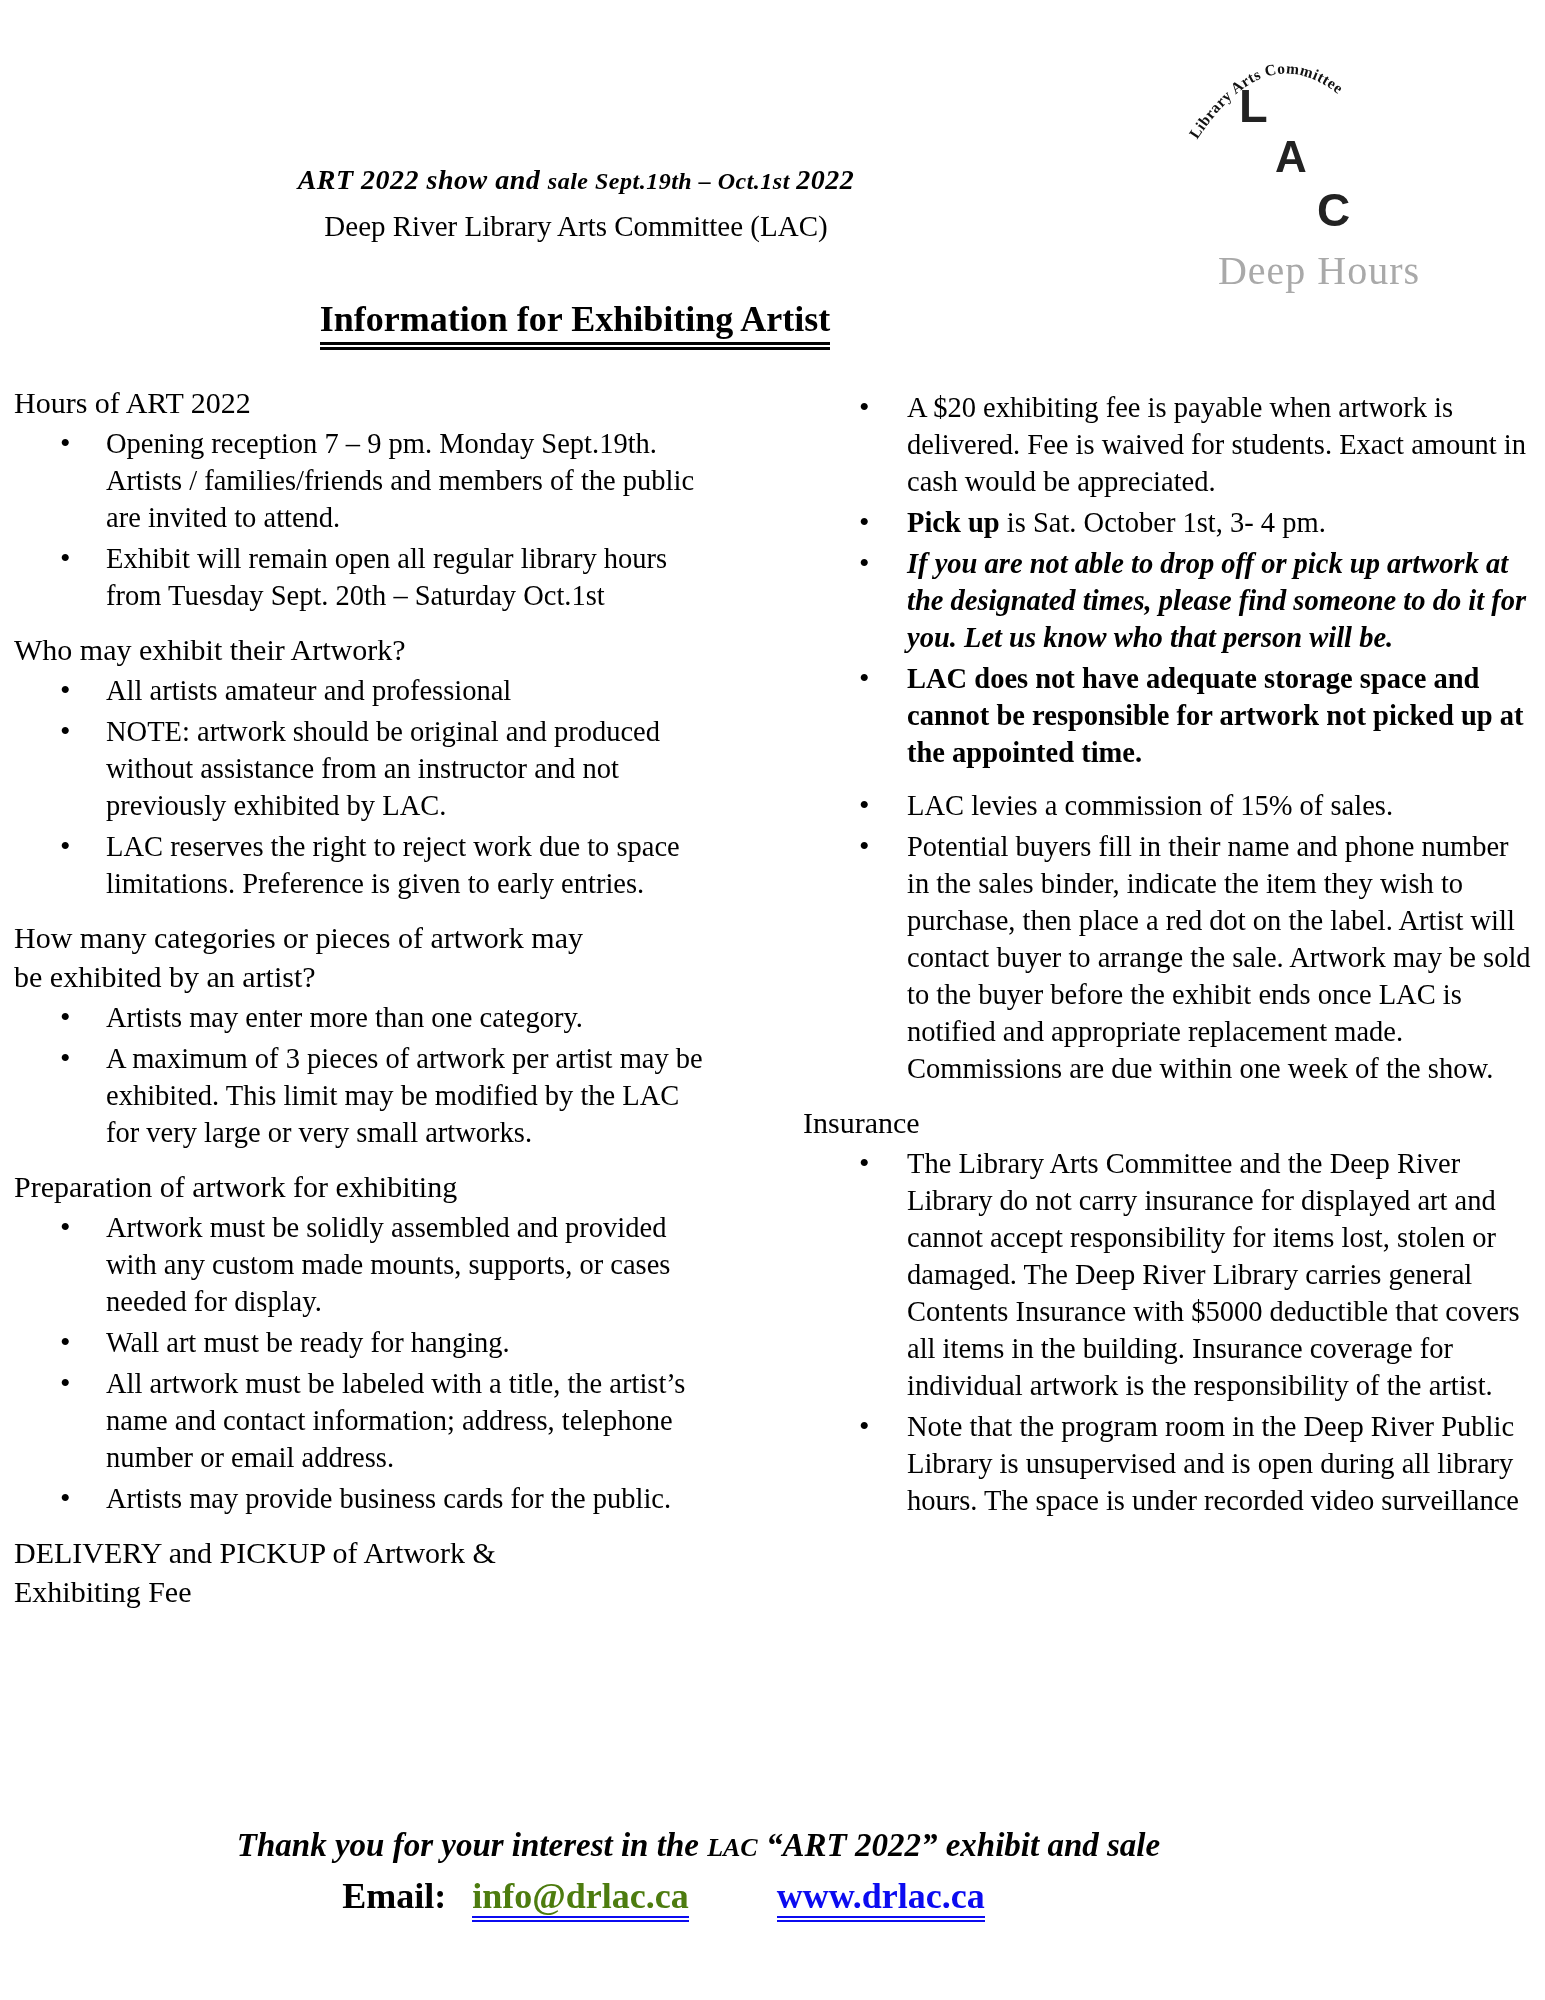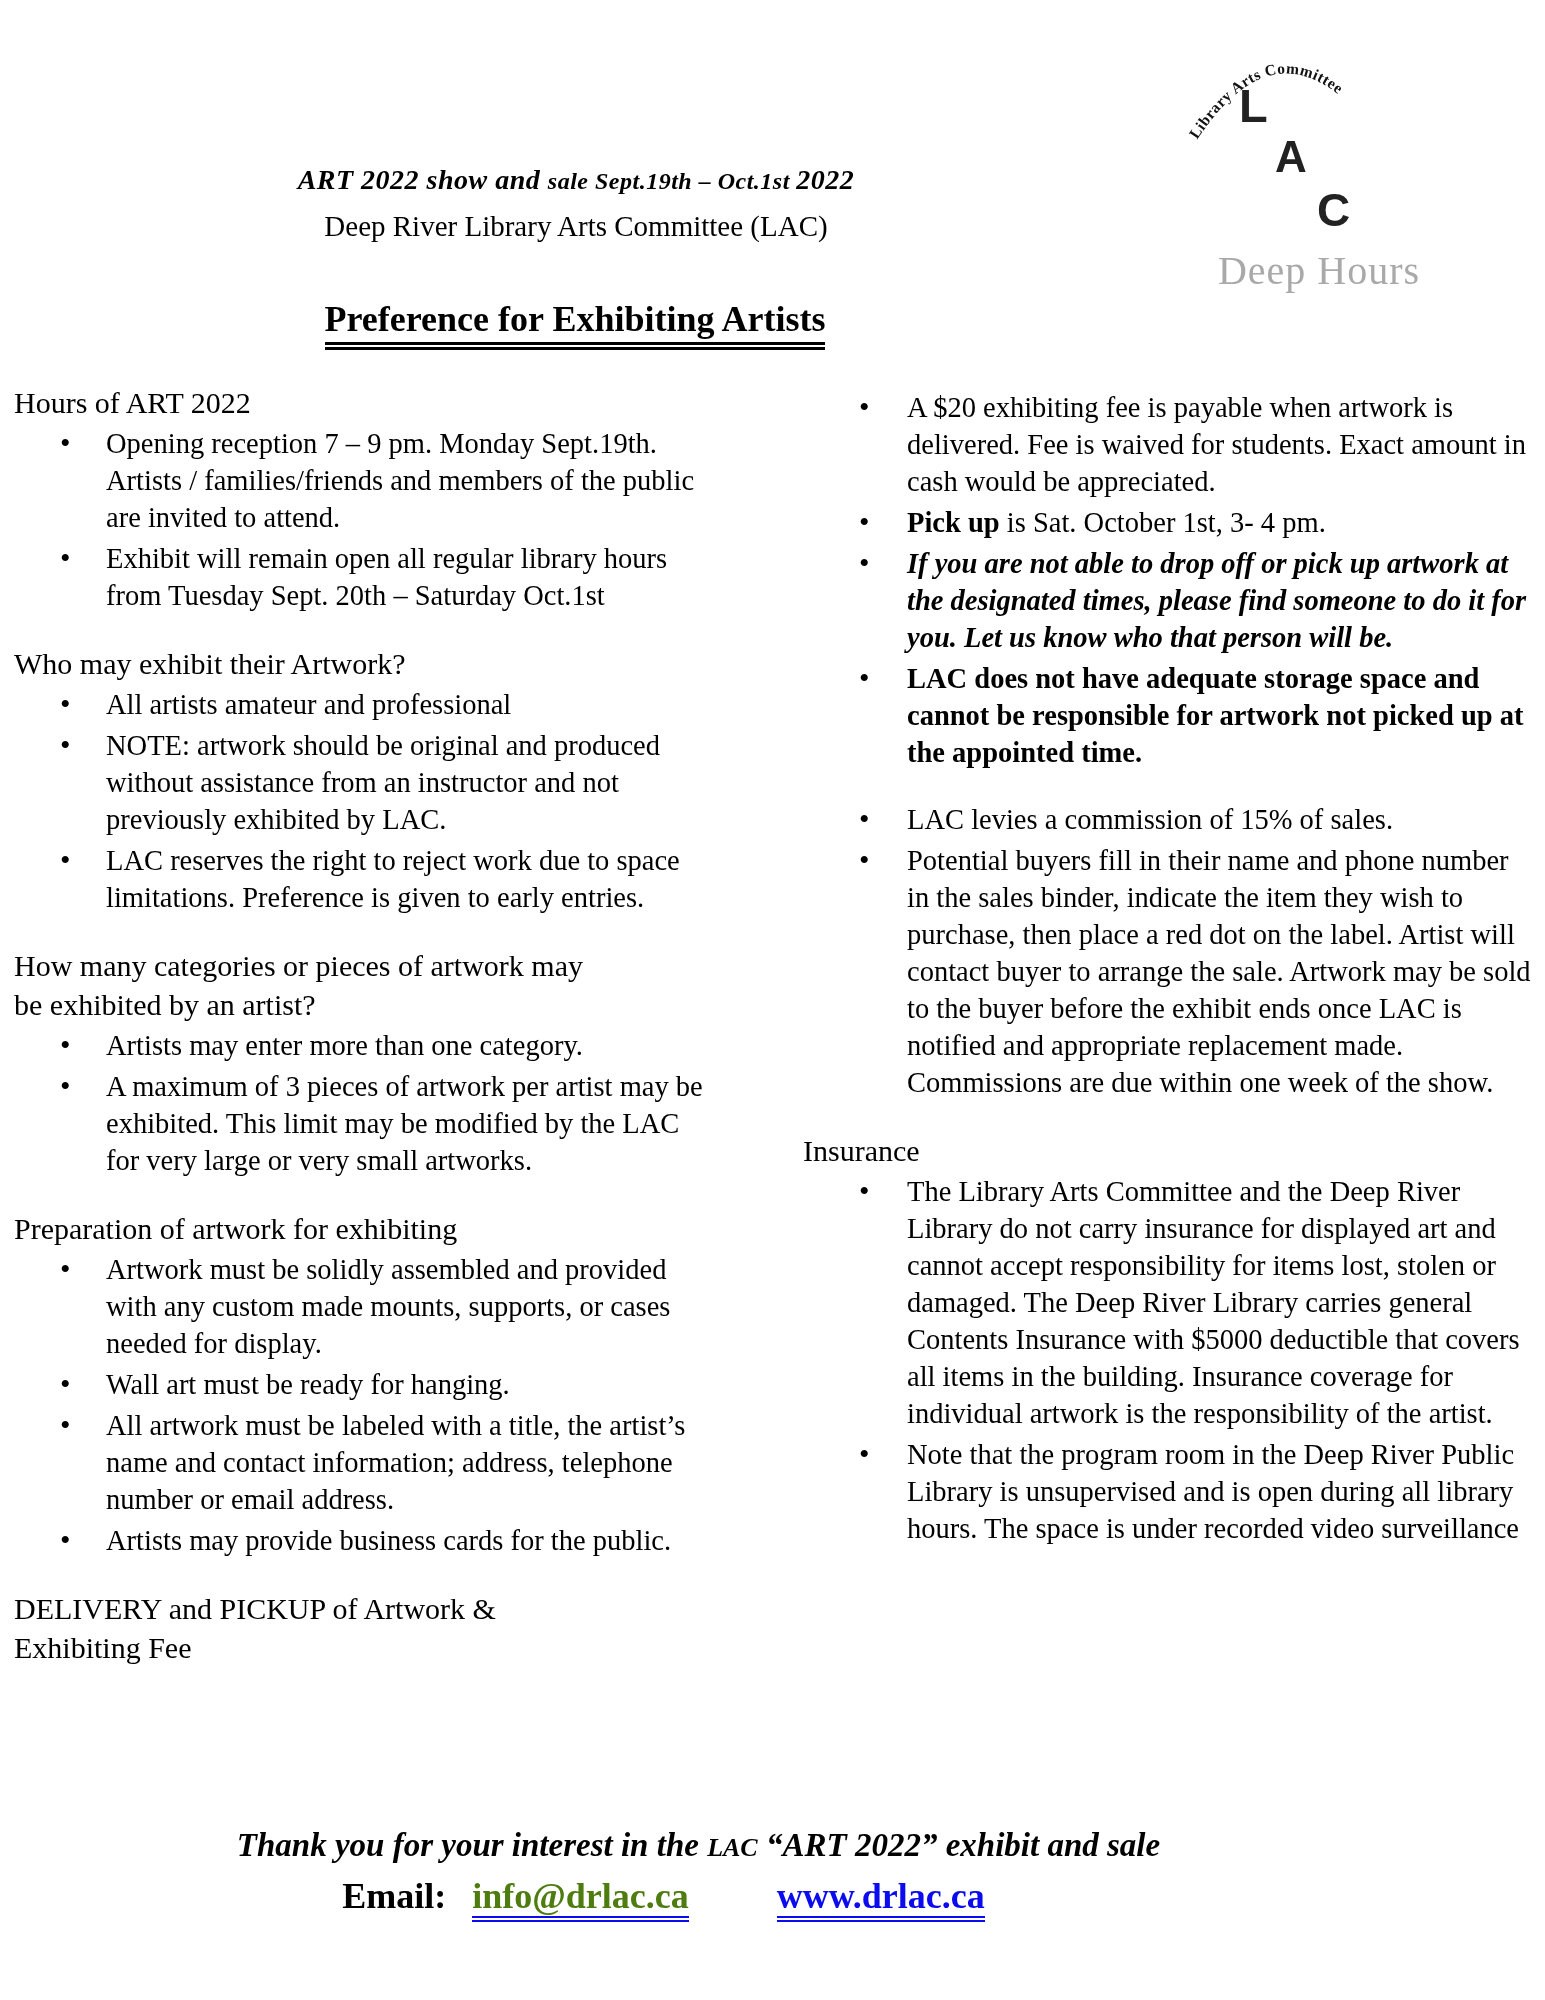--- a/index.html
+++ b/index.html
@@ -18,21 +18,21 @@
   .main-heading .ul2{border-bottom:8px double #000;padding-bottom:3px;}
   
   .logo{position:absolute;left:1183px;top:36px;width:272px;height:270px;}
   .logo svg{position:absolute;left:0;top:0;}
   .logo .wordmark{position:absolute;left:0;top:213px;width:272px;text-align:center;
     font-size:40px;line-height:44px;color:#a9a9a9;letter-spacing:1px;}
   
   .col{position:absolute;top:383px;}
   #col-left{left:14px;width:698px;}
   #col-right{left:803px;width:728px;}
-  .section + .section{margin-top:30px;}
+  .section + .section{margin-top:16px;}
   .section h2{font-size:30px;line-height:39px;margin:0 0 3px 0;white-space:pre-line;font-weight:normal;}
   .section ul{list-style:none;margin:0;padding:0 0 0 44px;}
   #col-right .section ul{padding-left:54px;}
   #col-right .section:first-child ul{margin-top:6px;}
   .section li{position:relative;padding-left:48px;font-size:28.5px;line-height:37px;margin-bottom:4px;}
   #col-right .section li{padding-left:50px;}
   .section li::before{content:"\2022";position:absolute;left:2px;top:-1px;font-size:30px;}
   .b{font-weight:bold;}
   .i{font-style:italic;}
   .sm{font-size:27px;}
@@ -47,21 +47,21 @@
 </style>
 </head>
 <body>
 
 <div class="title-block">
   <div class="doc-title"><span class="t-lg">ART 2022 show and </span><span class="t-md">sale Sept.19th – Oct.1st </span><span class="t-lg">2022</span></div>
   <div class="doc-subtitle">Deep River Library Arts Committee (LAC)</div>
 </div>
 
 <div class="main-heading">
-  <span class="ul2">Preference for Exhibiting Artists</span>
+  <span class="ul2">Information for Exhibiting Artist</span>
 </div>
 
 <div class="logo">
   <svg width="272" height="215" viewBox="0 0 272 215">
     <defs>
       <path id="arcPath" d="M 14 104 Q 102 -30 198 106" fill="none"></path>
     </defs>
     <text font-family="Liberation Serif, DejaVu Serif, serif" font-size="15.5" font-weight="bold" fill="#111" letter-spacing="0.5">
       <textPath href="#arcPath" id="arc-text-node">Library Arts Committee</textPath>
     </text>

